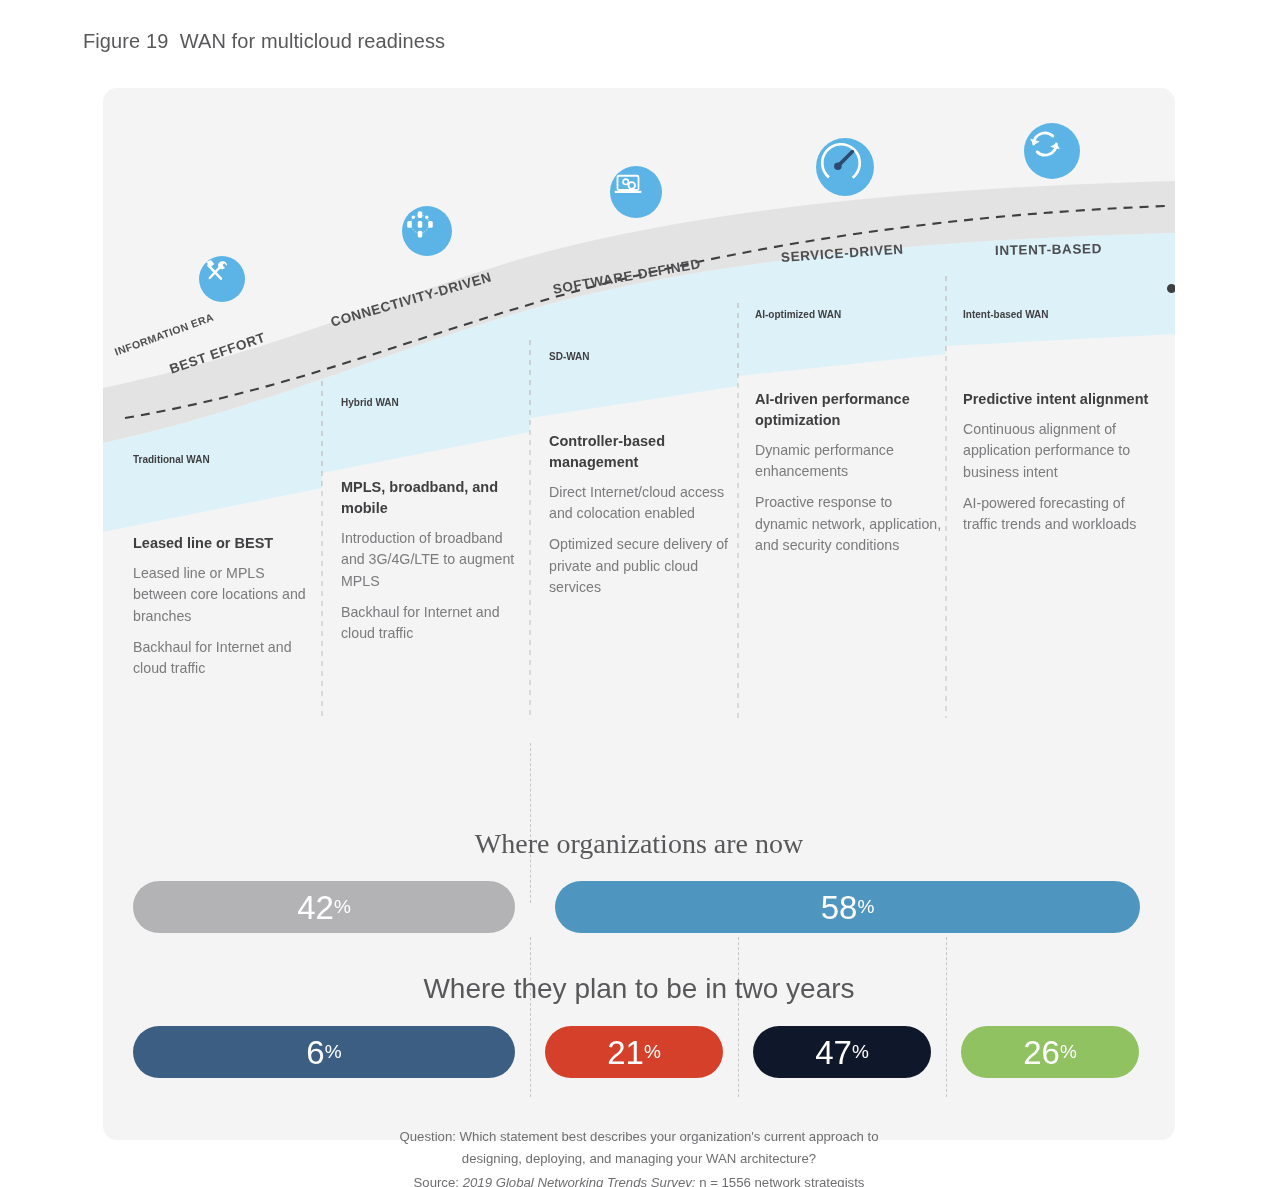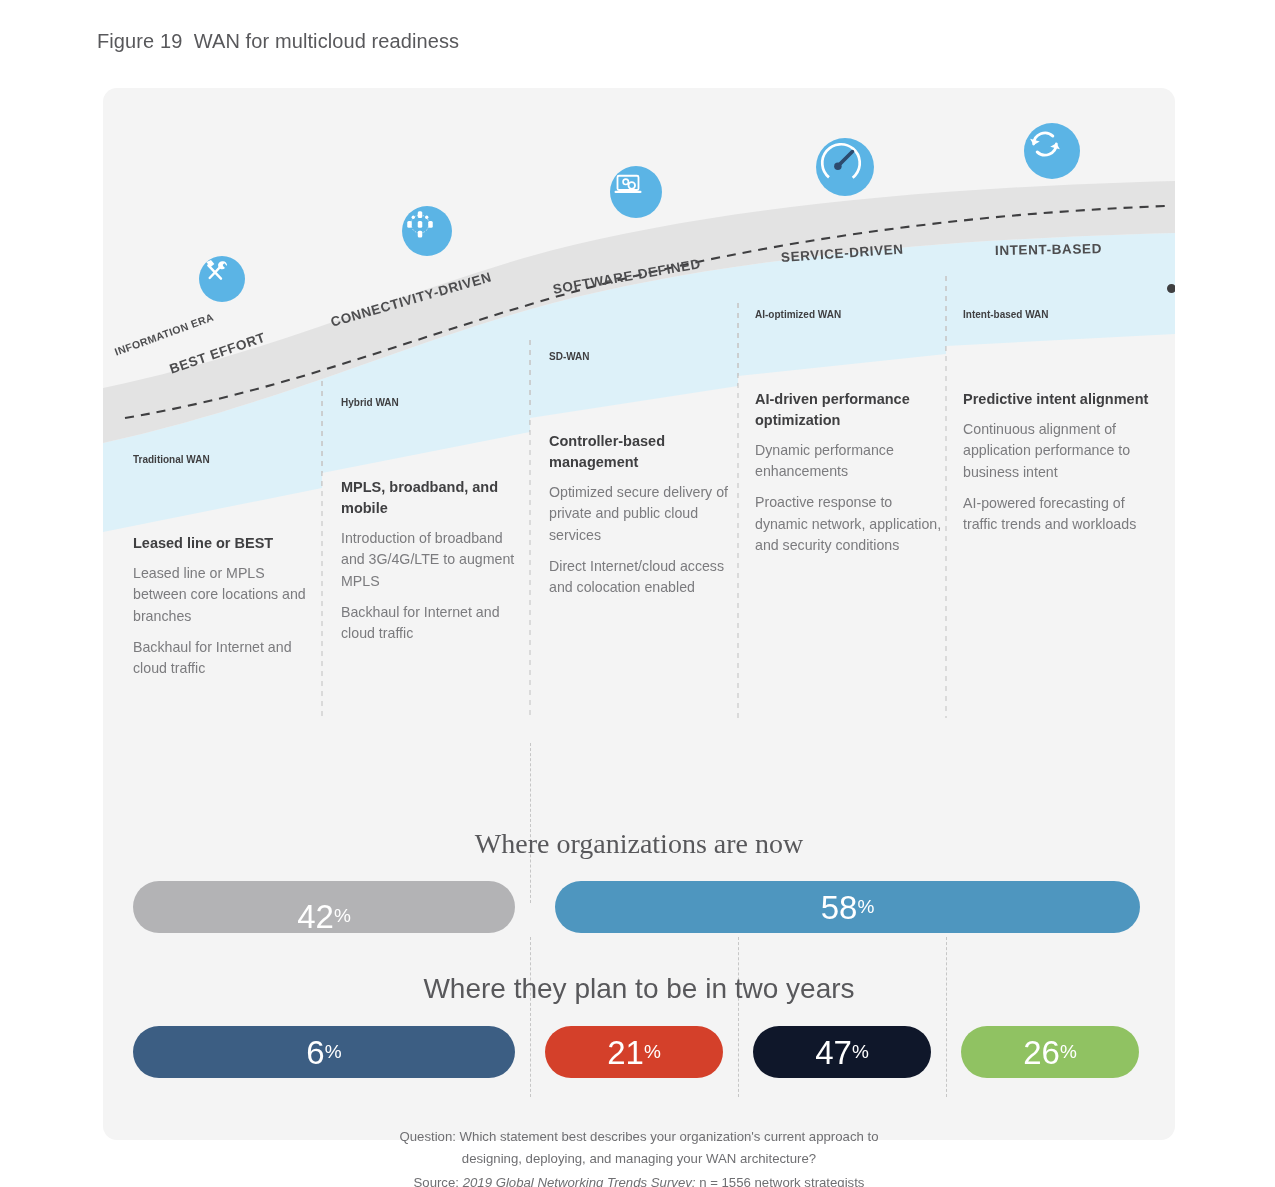--- a/index.html
+++ b/index.html
@@ -4,21 +4,21 @@
 <style>
   html,body{margin:0;padding:0;}
   body{
     width:1275px;height:1187px;
     background:#ffffff;
     font-family:"Liberation Sans", sans-serif;
     color:#58585b;
     overflow:hidden;
   }
   .fig-title{
-    position:absolute; left:97px; top:30px;
+    position:absolute; left:83px; top:30px;
     font-size:20px; color:#58585b; letter-spacing:.1px;
   }
   .panel{
     position:absolute; left:103px; top:88px;
     width:1072px; height:1052px;
     background:#f4f4f4; border-radius:14px;
   }
   
   .stage{position:absolute;left:0;top:0;width:1072px;height:640px;overflow:hidden;}
   .stage svg{position:absolute;left:0;top:0;}
@@ -197,22 +197,22 @@
       <div style="height:66px;"></div>
       <h5>MPLS, broadband, and mobile</h5>
       <p>Introduction of broadband and 3G/4G/LTE to augment MPLS</p>
       <p>Backhaul for Internet and cloud traffic</p>
     </div>
 
     <div class="col" style="left:446px; top:262px; width:186px;">
       <h4>SD-WAN</h4>
       <div style="height:66px;"></div>
       <h5>Controller-based management</h5>
+      <p>Direct Internet/cloud access and colocation enabled</p>
       <p>Optimized secure delivery of private and public cloud services</p>
-      <p>Direct Internet/cloud access and colocation enabled</p>
     </div>
 
     <div class="col" style="left:652px; top:220px; width:190px;">
       <h4>AI-optimized WAN</h4>
       <div style="height:66px;"></div>
       <h5>AI-driven performance optimization</h5>
       <p>Dynamic performance enhancements</p>
       <p>Proactive response to dynamic network, application, and security conditions</p>
     </div>
 
@@ -227,21 +227,21 @@
 
   <div class="bars-area">
 
     <div class="vdash" style="left:427px; top:30px; height:160px;"></div>
     <div class="vdash" style="left:427px; top:224px; height:160px;"></div>
     <div class="vdash" style="left:635px; top:224px; height:160px;"></div>
     <div class="vdash" style="left:843px; top:224px; height:160px;"></div>
 
     <div class="bar-heading" style="top:115px;font-family:Liberation Serif, serif;">Where organizations are now</div>
 
-    <div class="bar" style="left:30px; top:168px; width:382px; background:#b3b3b5;align-items:flex-end;">
+    <div class="bar" style="left:30px; top:168px; width:382px; background:#b3b3b5;">
       <span>
         <span class="val">42</span><span class="pct">%</span>
       </span>
     </div>
     <div class="bar" style="left:452px; top:168px; width:585px; background:#4e96bf;">
       <span>
         <span class="val">58</span><span class="pct">%</span>
       </span>
     </div>
 

